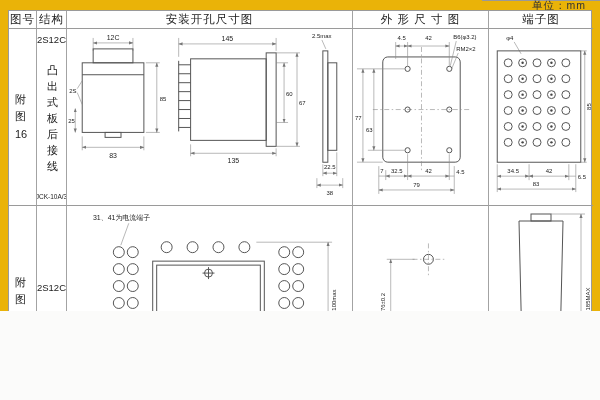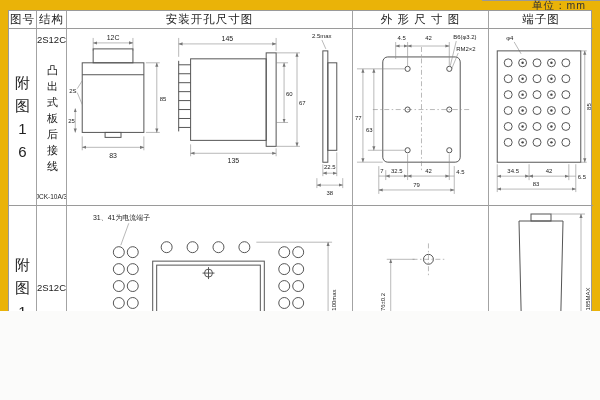--- a/index.html
+++ b/index.html
@@ -9,21 +9,21 @@
   .toprule { position:absolute; top:0; right:0; width:118px; border-top:1px solid #999; }
   .unit { position:absolute; top:-1px; right:14px; font-size:10.5px; color:#333; letter-spacing:1px; }
   .tbl { position:absolute; left:8px; top:10px; width:584px; height:382px;
          display:grid; grid-template-columns:28px 30px 286px 136px 104px;
          grid-template-rows:18px 177px 187px; border:1px solid #9a9a9a; background:#fff; }
   .c { border-right:1px solid #a3a3a3; border-bottom:1px solid #9a9a9a;
        display:flex; align-items:center; justify-content:center; position:relative; overflow:hidden; }
   .lastcol { border-right:none;text-align:center; }
   .lastrow { border-bottom:none; }
   .hdr { font-size:11.5px; letter-spacing:1px; color:#222; }
-  .figno { width:15px; font-size:15px; line-height:1.55; word-break:break-all; text-align:center; }
+  .figno { width:15px; font-size:11px; line-height:1.55; word-break:break-all; text-align:left; }
   .structure { display:flex; flex-direction:column; align-items:center; justify-content:center; height:100%; gap:18px; padding:6px 0; }
   .model { font-size:9.5px; white-space:nowrap; }
   .desc { width:13px; font-size:11px; line-height:1.45; word-break:break-all; text-align:right; }
   .code { font-size:6.5px; white-space:nowrap; }
   svg.draw { display:block; width:100%; height:100%; }
   .ln { fill:none; stroke:#555; stroke-width:1; }
   .dm { fill:none; stroke:#888; stroke-width:0.6; }
   .dsh { stroke-dasharray:5 2.5 1.5 2.5; }
   svg text { font-family:"Liberation Sans","DejaVu Sans",sans-serif; font-size:7px; fill:#222; }
   svg text.f6 { font-size:6px; }

